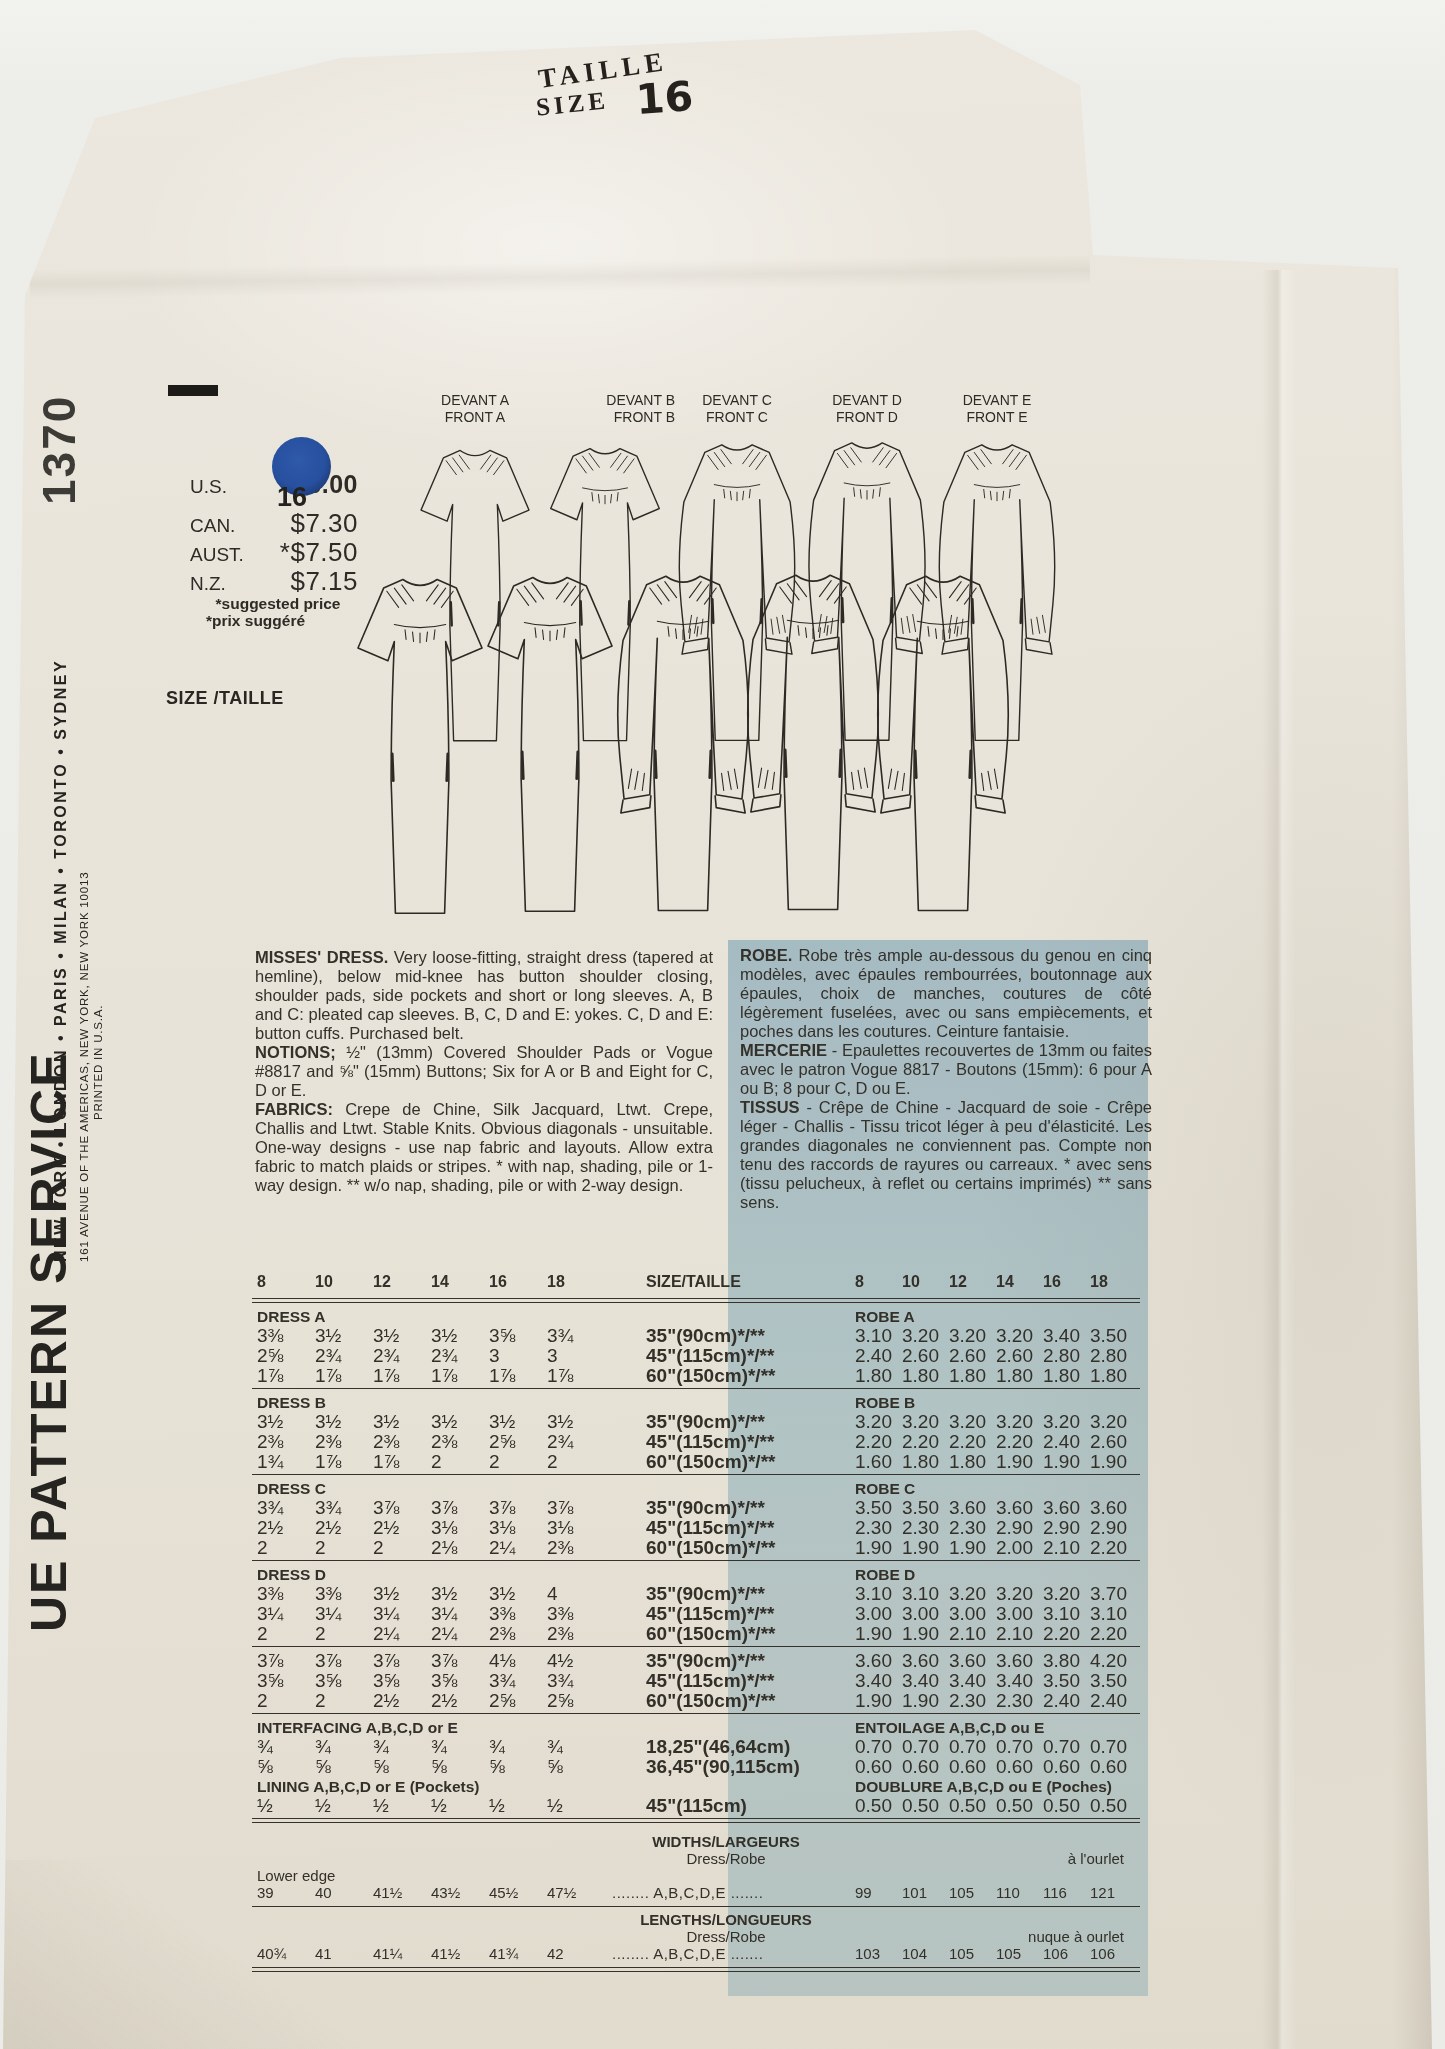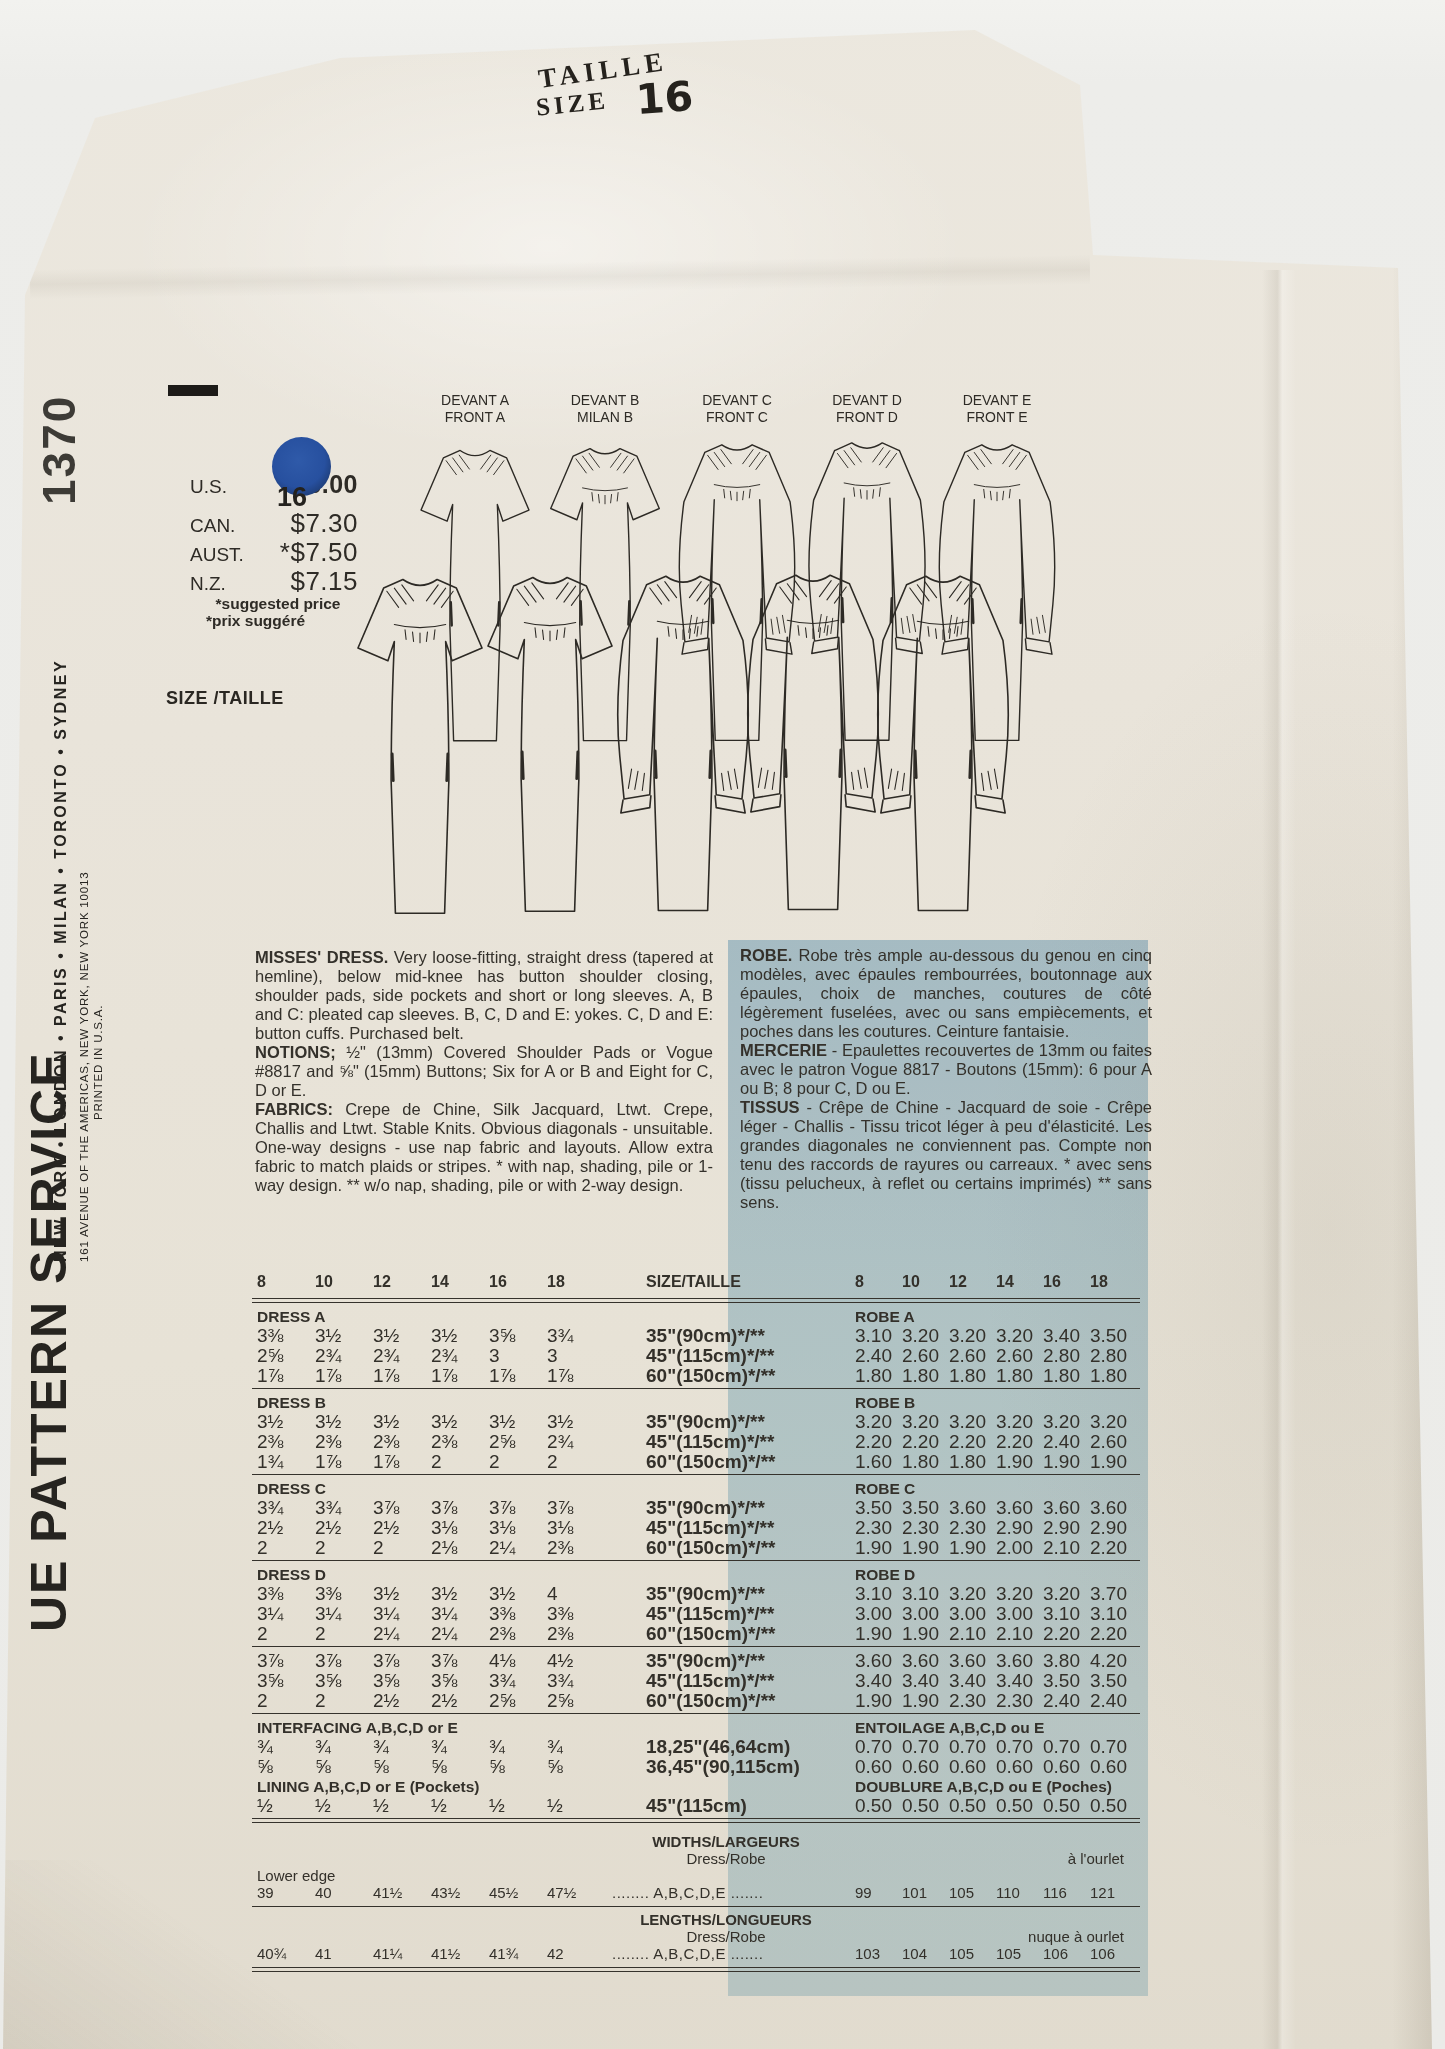--- a/index.html
+++ b/index.html
@@ -118,23 +118,23 @@
     </div>
 
     <div id="size-dot"></div>
     <div id="dot-number">16</div>
     <div id="size-taille">SIZE /TAILLE</div>
 
     <div class="view-label" style="left:405px;">
       <div>DEVANT A</div>
       <div>FRONT A</div>
     </div>
-    <div class="view-label" style="left:535px;">
+    <div class="view-label" style="left:535px;text-align:right;">
       <div>DEVANT B</div>
-      <div>MILAN B</div>
+      <div>FRONT B</div>
     </div>
     <div class="view-label" style="left:667px;">
       <div>DEVANT C</div>
       <div>FRONT C</div>
     </div>
     <div class="view-label" style="left:797px;">
       <div>DEVANT D</div>
       <div>FRONT D</div>
     </div>
     <div class="view-label" style="left:927px;">

